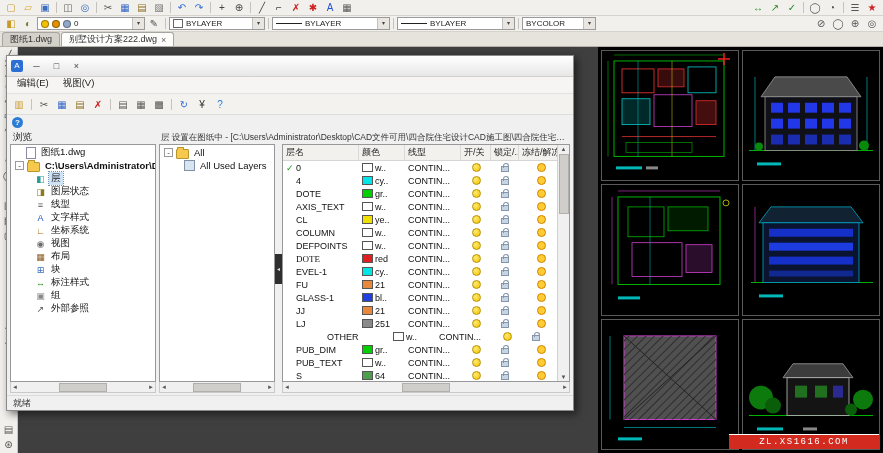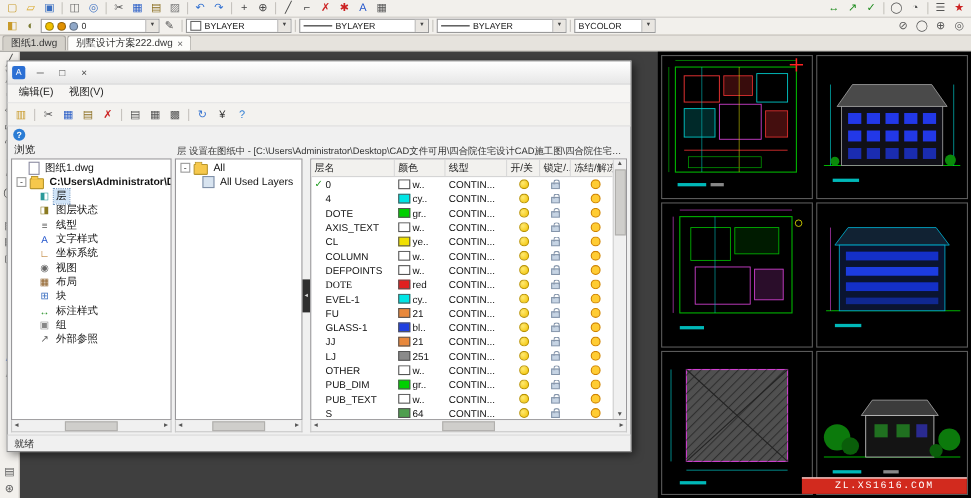--- a/index.html
+++ b/index.html
@@ -730,21 +730,21 @@
                           <span class="bulb"></span>
                         </span>
                         <span class="td center" style="width: 28px;">
                           <span class="lockic"></span>
                         </span>
                         <span class="td center" style="width: 44px;">
                           <span class="sunic"></span>
                         </span>
                       </div>
                       <div class="tr">
-                        <span class="td" style="width: 76px;">
+                        <span class="td" style="width: 76px; margin-left: 31px;">
                           <span class="nocheck"></span>
                           <span>OTHER</span>
                         </span>
                         <span class="td" style="width: 46px;">
                           <span class="swatch" style="background: rgb(255, 255, 255);"></span>
                           <span>w..</span>
                         </span>
                         <span class="td" style="width: 56px;">CONTIN...</span>
                         <span class="td center" style="width: 30px;">
                           <span class="bulb"></span>

